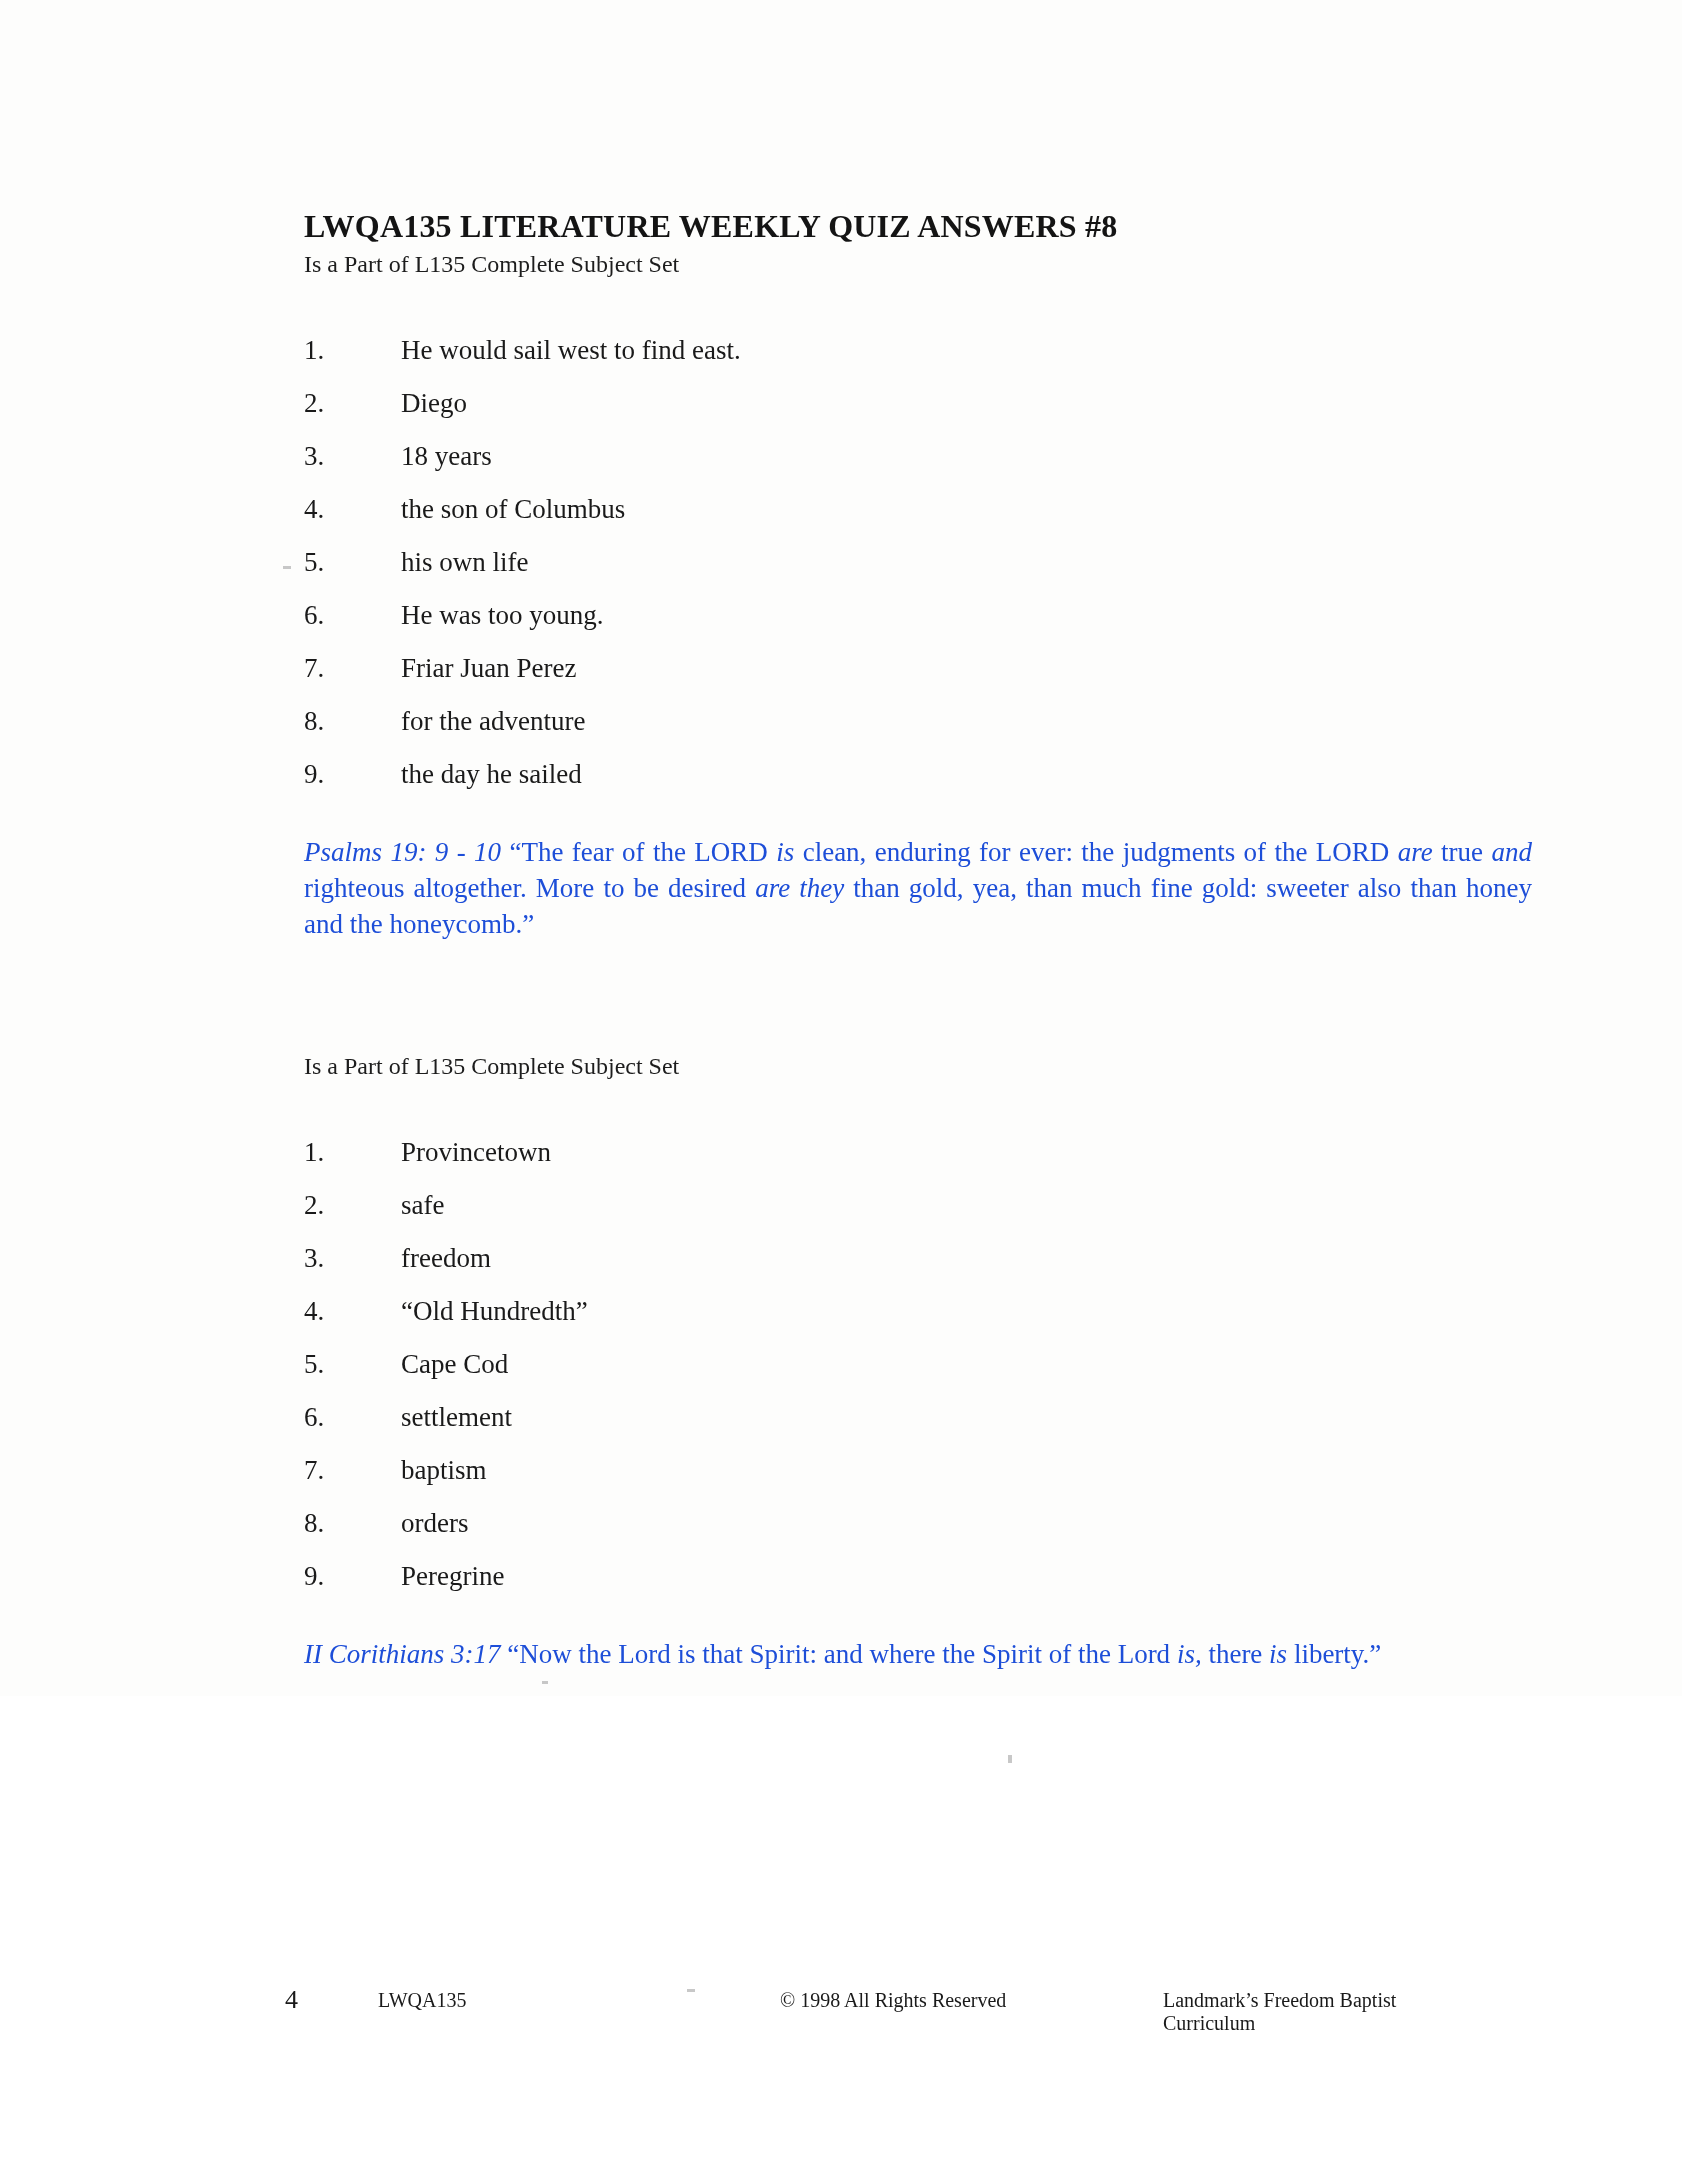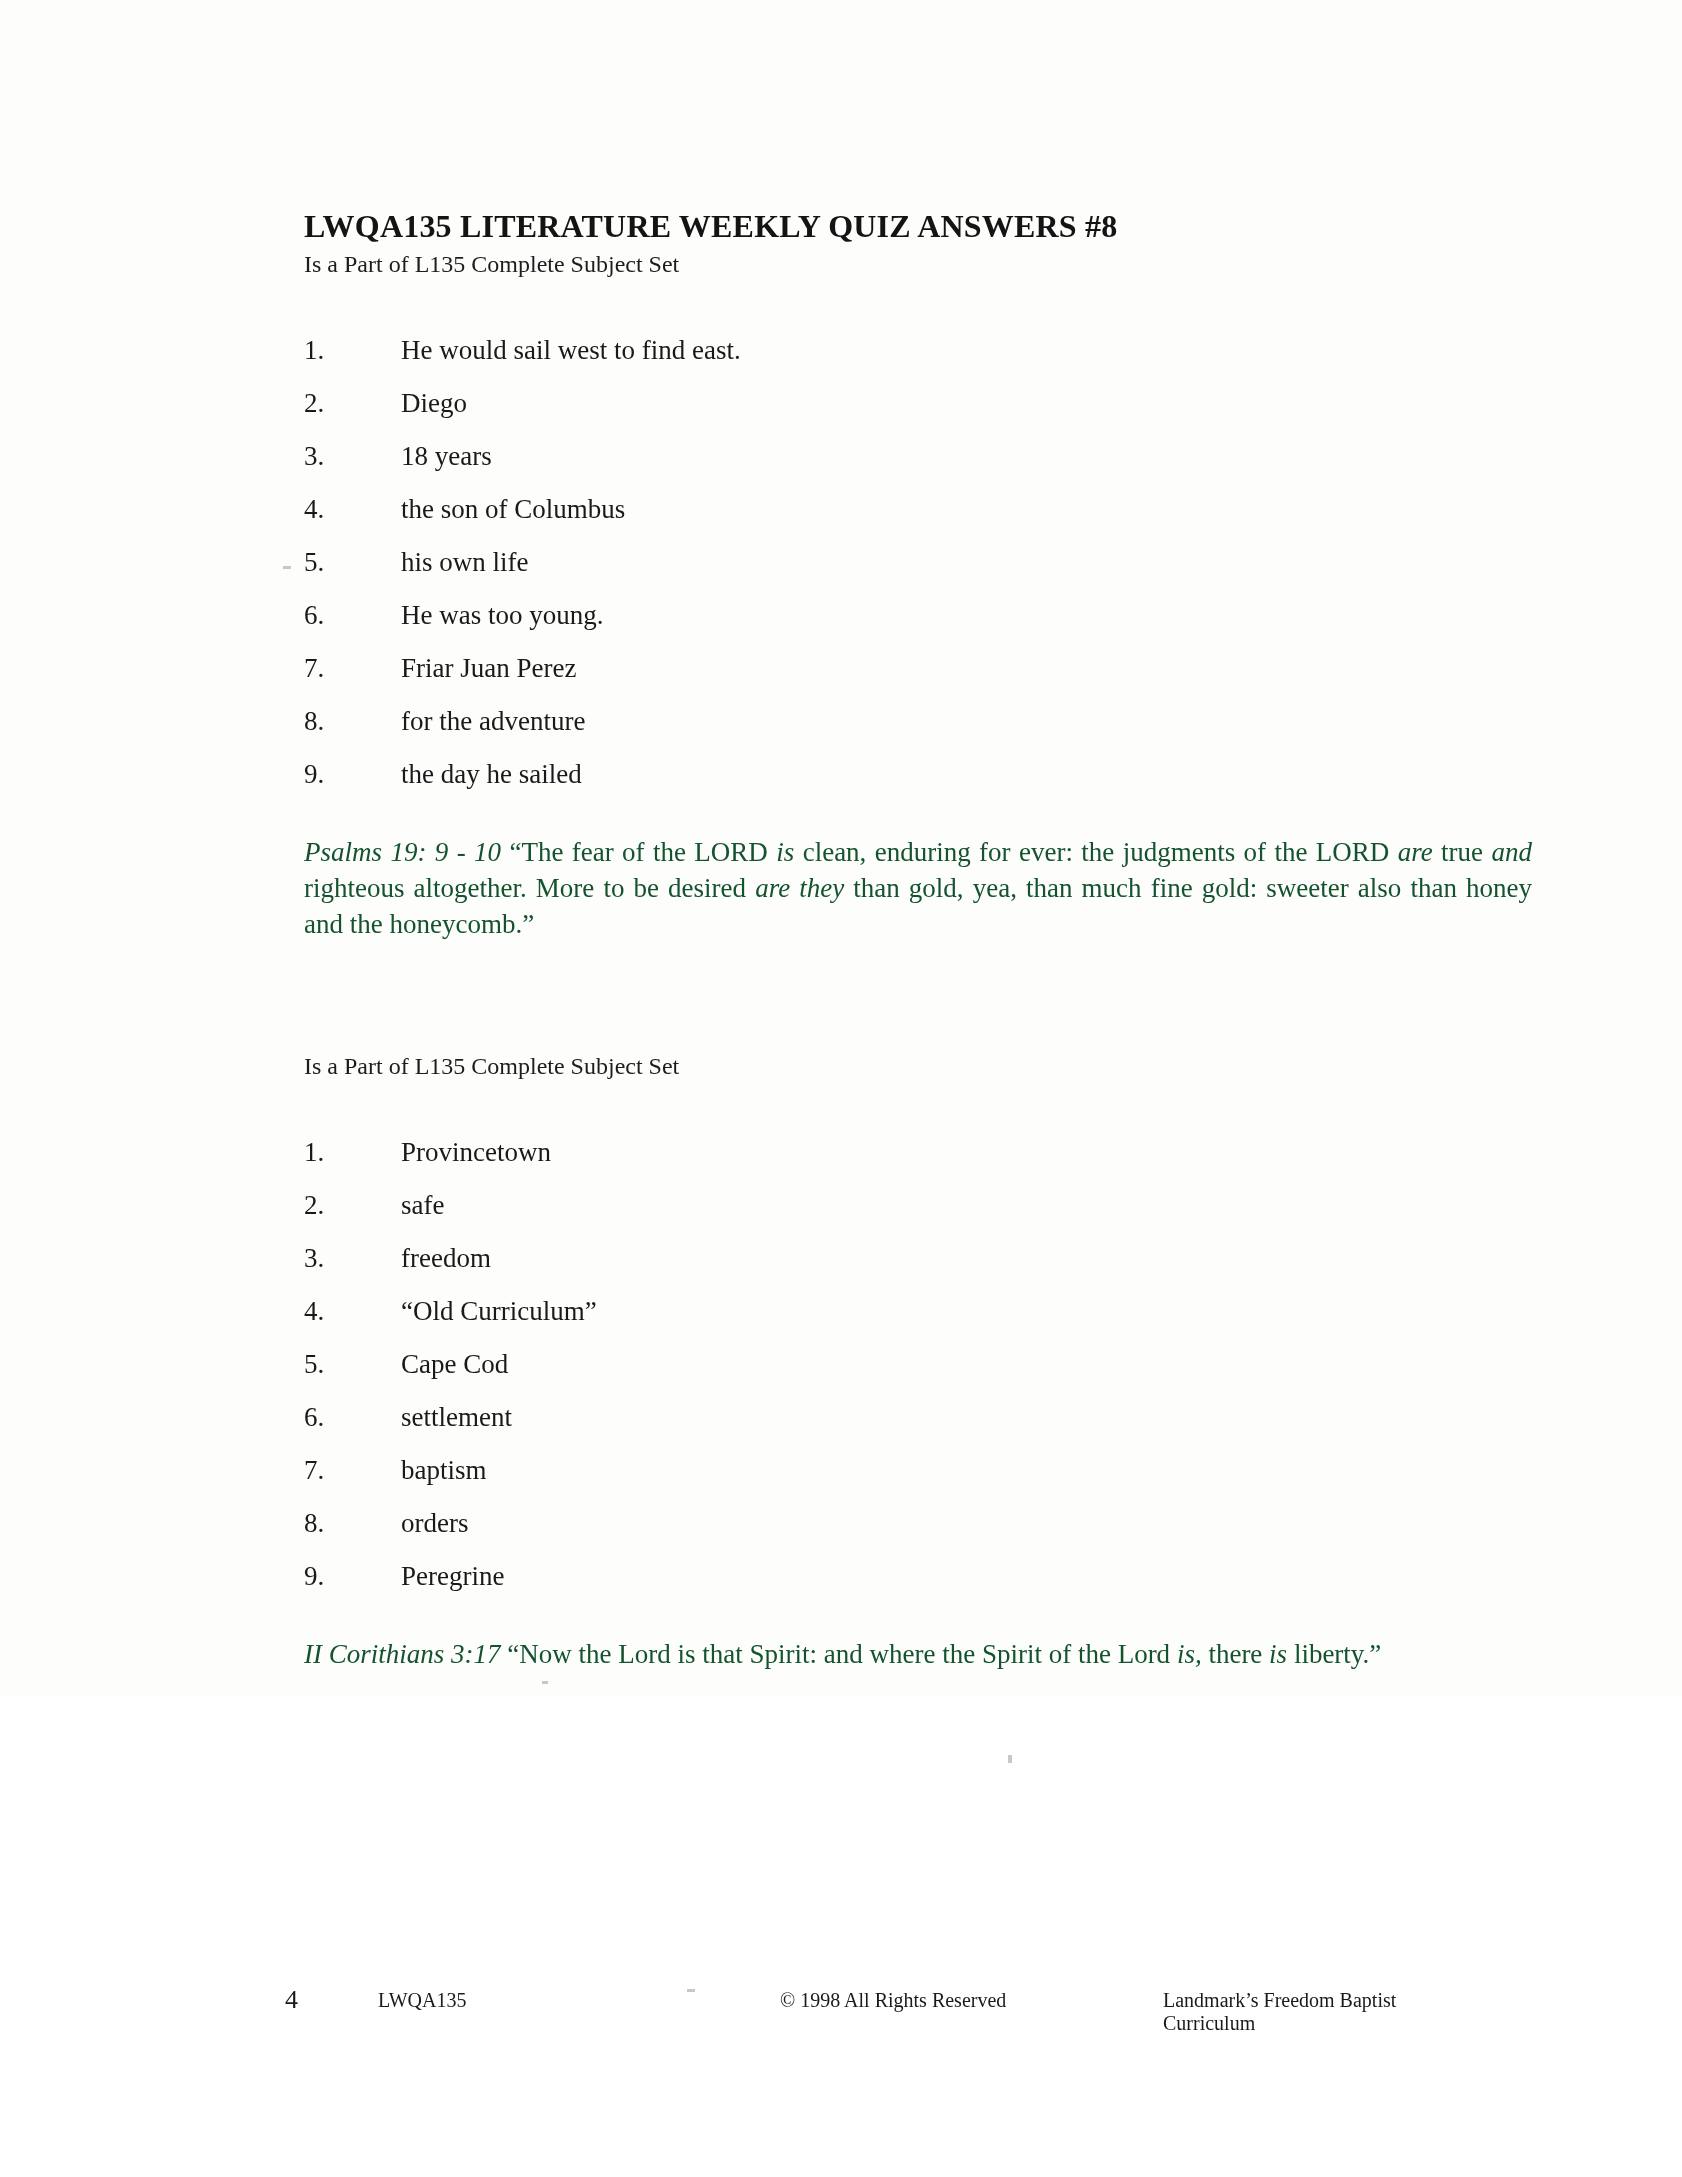--- a/index.html
+++ b/index.html
@@ -64,21 +64,21 @@
   }
   .answer-text {
     flex: 1 1 auto;
     margin-top: 17px;
   }
   .scripture {
     font-size: 27px;
     line-height: 36px;
     text-align: justify;
     margin-top: 42px;
-    color: #14532d;
+    color: #1d4ed8;
   }
   .scripture .ref {
     font-style: italic;
   }
   .scripture i { font-style: italic; }
   .gap { height: 83px; }
   .footer {
     position: absolute;
     left: 285px;
     right: 259px;
@@ -186,21 +186,21 @@
         <div class="answer-row">
           <span class="answer-num">2.</span>
           <span class="answer-text">safe</span>
         </div>
         <div class="answer-row">
           <span class="answer-num">3.</span>
           <span class="answer-text">freedom</span>
         </div>
         <div class="answer-row">
           <span class="answer-num">4.</span>
-          <span class="answer-text">“Old Curriculum”</span>
+          <span class="answer-text">“Old Hundredth”</span>
         </div>
         <div class="answer-row">
           <span class="answer-num">5.</span>
           <span class="answer-text">Cape Cod</span>
         </div>
         <div class="answer-row">
           <span class="answer-num">6.</span>
           <span class="answer-text">settlement</span>
         </div>
         <div class="answer-row">

